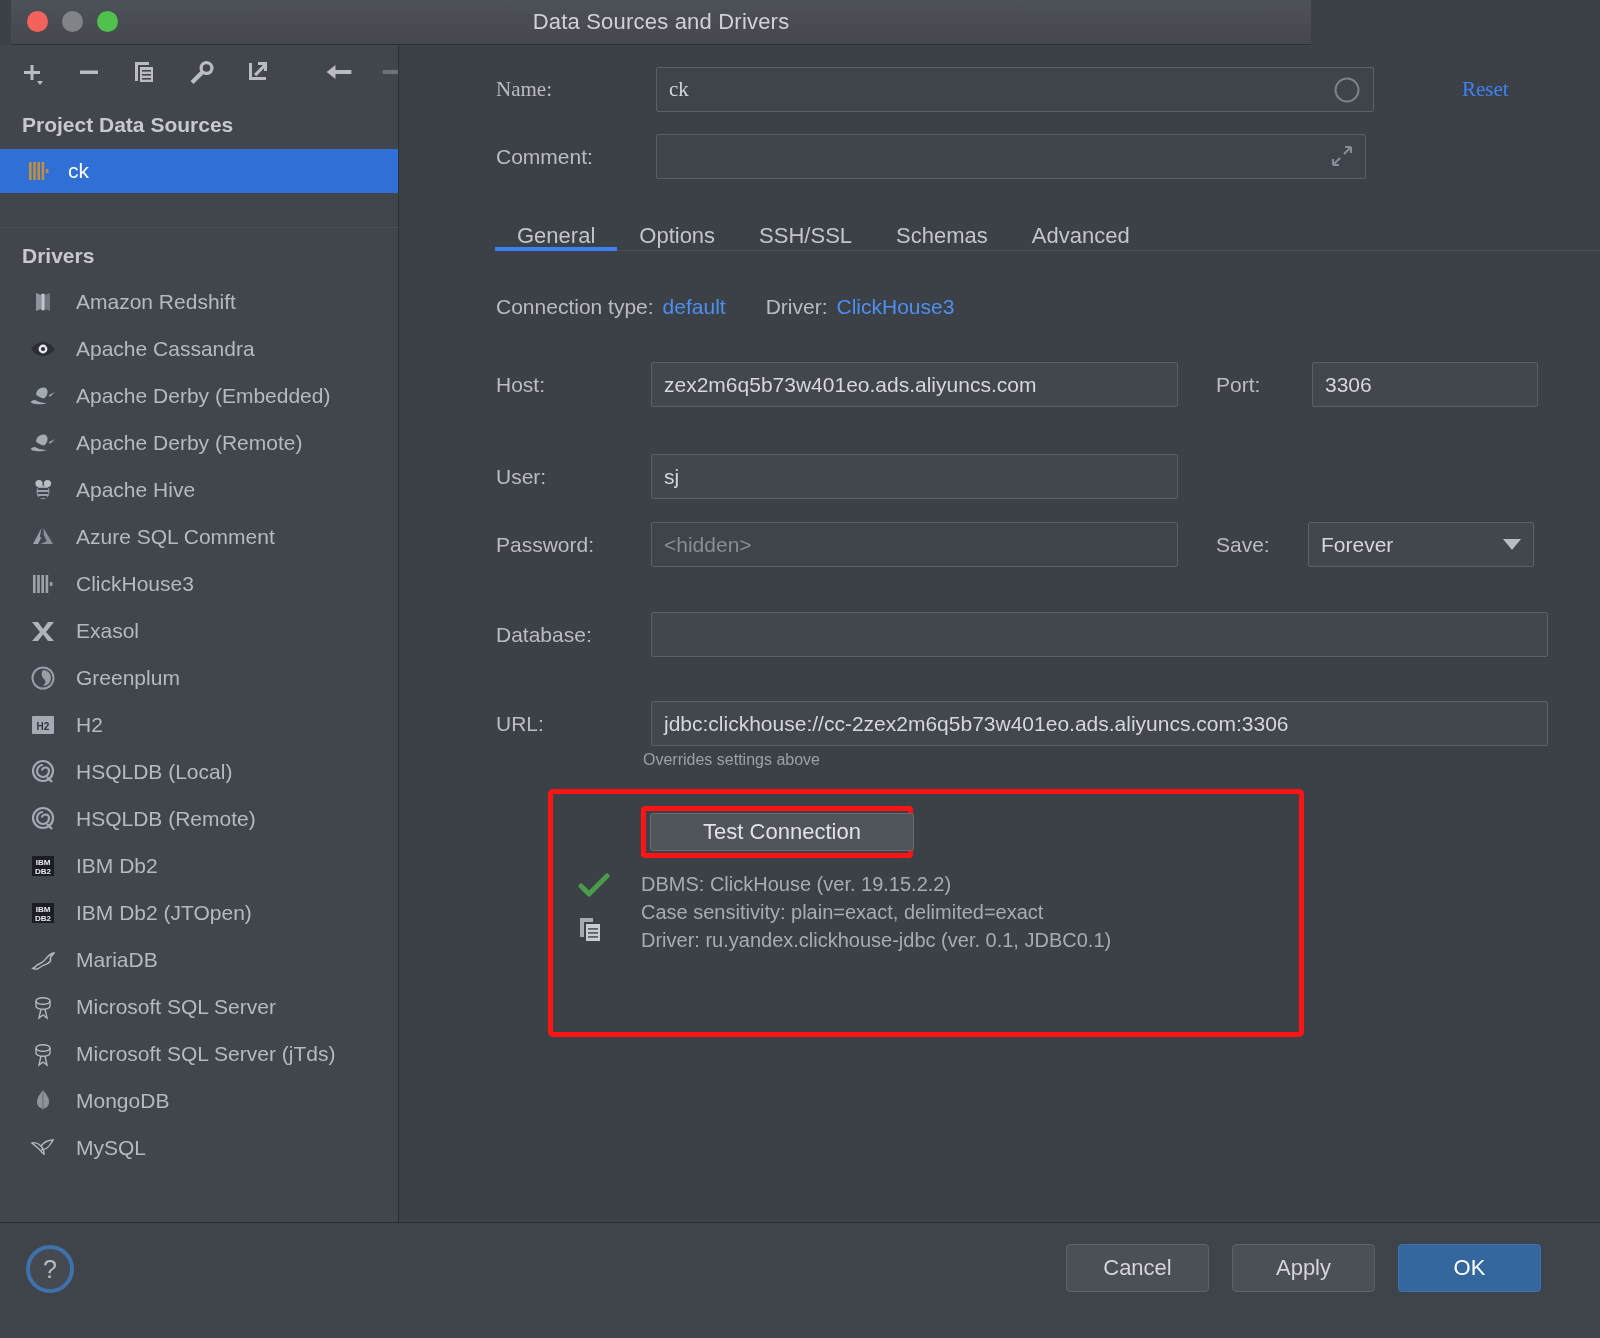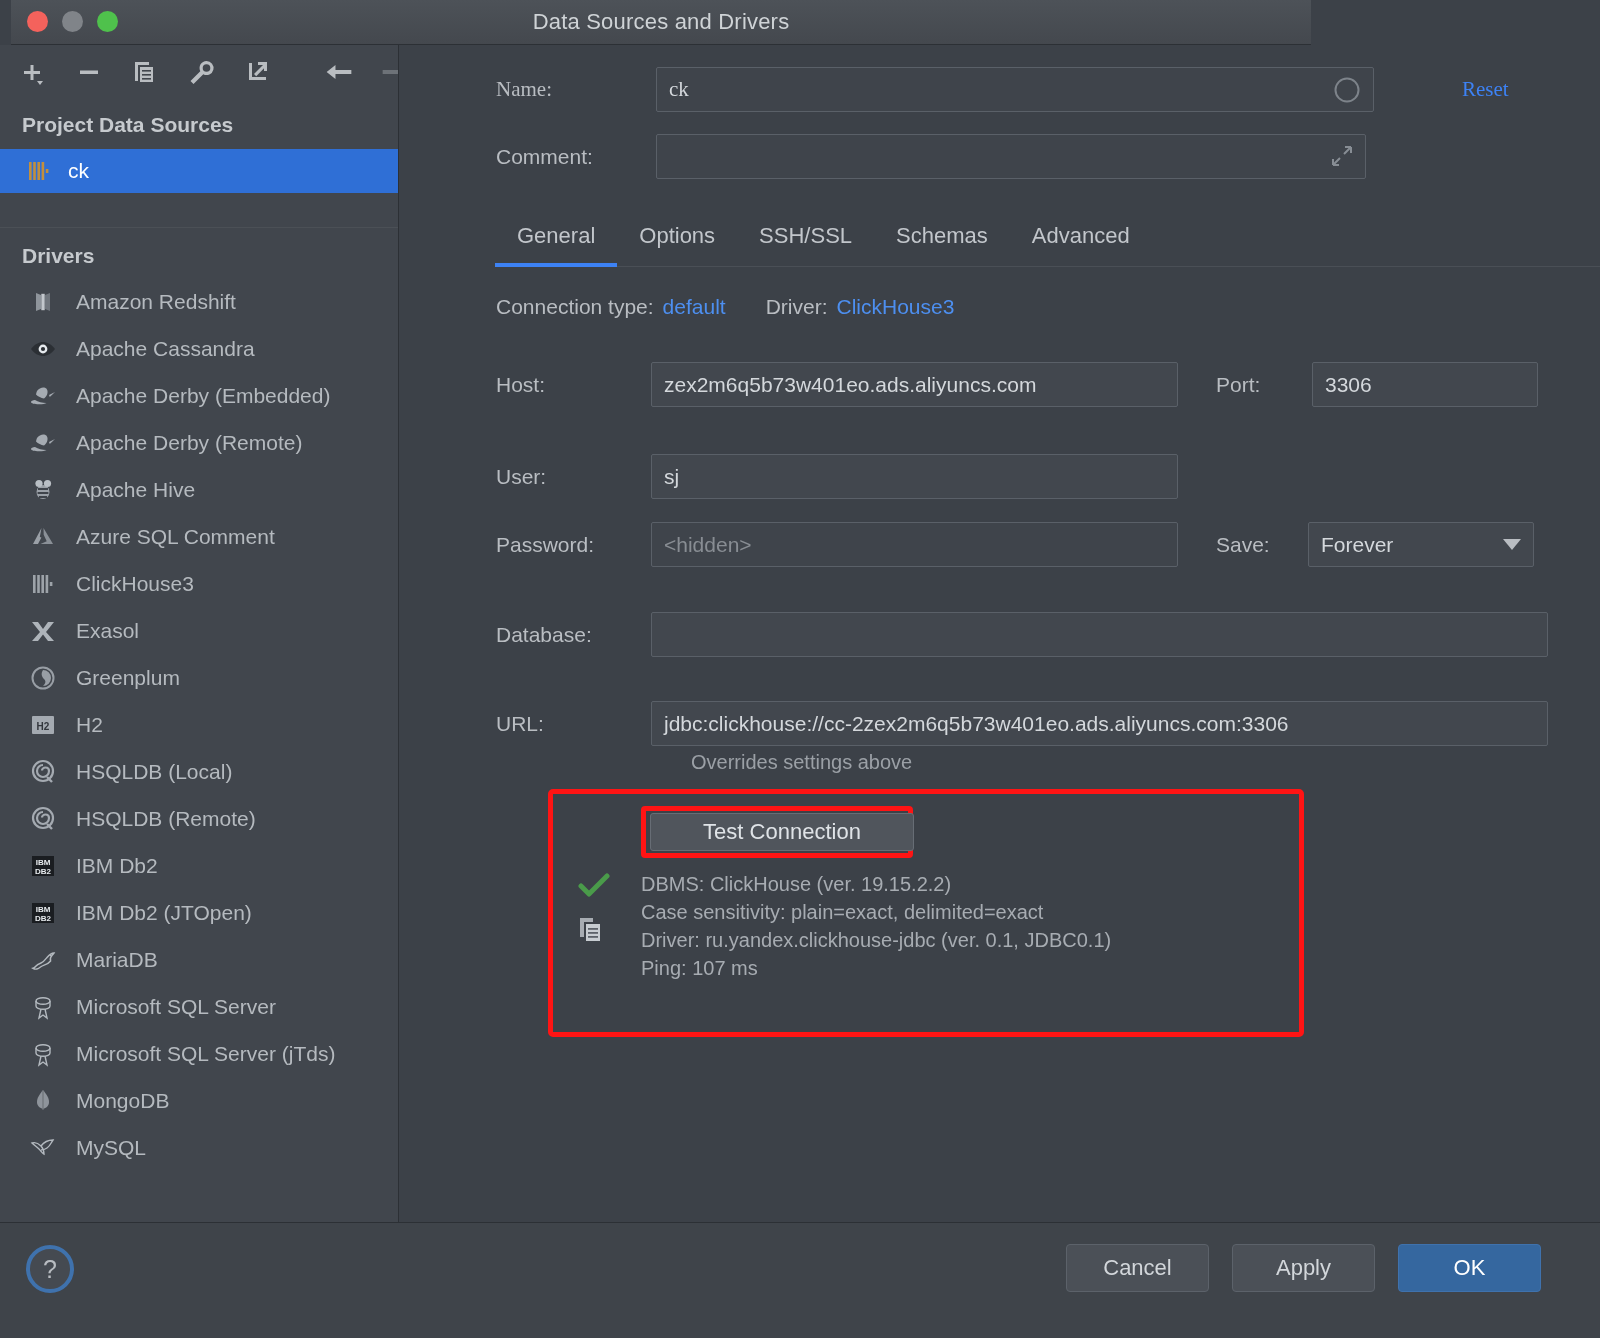--- a/index.html
+++ b/index.html
@@ -79,27 +79,27 @@
   }
   .field.readonlyish{ background:#3f444b; }
   .field .ph{ color:#888d93; }
 
   .link{ color:#4d8ff0; }
   .reset{ color:#3d82f5; font-size:21px; cursor:pointer; }
 
   
   .tabs{ display:flex; gap:0; border-bottom:1px solid #4a4f56; margin:0 24px 0 24px; }
   .tab{
-    font-size:22px; color:#c2c6cb; padding:10px 22px 17px 22px; position:relative; cursor:pointer;
+    font-size:22px; color:#c2c6cb; padding:10px 22px 1px 22px; position:relative; cursor:pointer;
   }
   .tab.active:after{
     content:""; position:absolute; left:0; right:0; bottom:-1px; height:4px; background:#3d82f5;
   }
 
-  .hint{ font-size:20px; color:#9ba0a6;margin-left:48px; }
+  .hint{ font-size:16px; color:#9ba0a6; }
 
   
   .redbox{
     position:absolute; left:548px; top:789px; width:756px; height:248px;
     border:5px solid #ff1414; border-radius:5px;
   }
   .btn-redbox{
     position:absolute; left:641px; top:806px; width:272px; height:52px;
     border:5px solid #ff1414; border-radius:4px;
   }
@@ -514,20 +514,19 @@
       <rect x="10" y="16" width="10" height="1.8" fill="#5c6169"></rect>
       <rect x="10" y="20" width="10" height="1.8" fill="#5c6169"></rect>
     </svg>
   </div>
 </div>
 
 <div class="result">
   <div class="result-line">DBMS: ClickHouse (ver. 19.15.2.2)</div>
   <div class="result-line">Case sensitivity: plain=exact, delimited=exact</div>
   <div class="result-line">Driver: ru.yandex.clickhouse-jdbc (ver. 0.1, JDBC0.1)</div>
-  <div class="result-line">Ping: 107 ms</div>
 </div>
 
 <div class="bottombar"></div>
 <div class="helpbtn">?</div>
 <div class="dlgbtn btn-cancel">Cancel</div>
 <div class="dlgbtn btn-apply">Apply</div>
 <div class="dlgbtn btn-ok">OK</div>
 
 </body></html>

